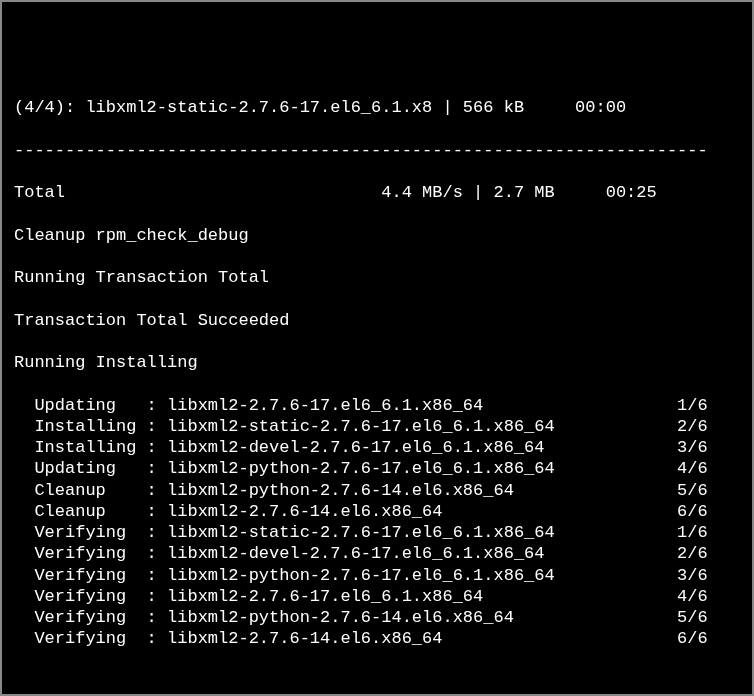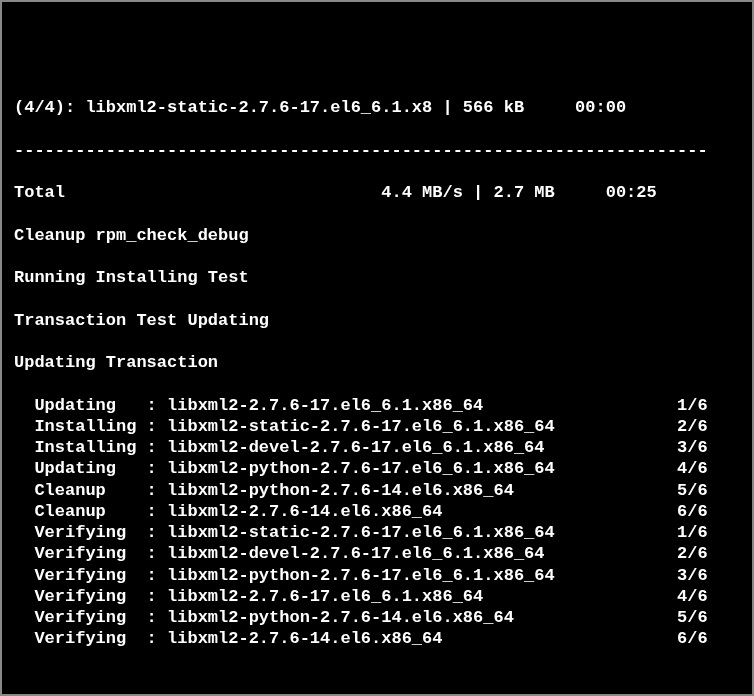--- a/index.html
+++ b/index.html
@@ -1,19 +1,18 @@
 <!DOCTYPE html>
 <html><head>
   <meta charset="utf-8">
   <style>
     * {
       margin: 0;
       padding: 0;
       box-sizing: border-box;
-      font-weight: bold;
     }
     body {
       background: #000;
       color: #fff;
       font-family: 'Consolas', 'Courier New', monospace;
       font-size: 17px;
       line-height: 1.25;
       padding: 10px 12px;
       width: 754px;
       height: 696px;
@@ -27,23 +26,23 @@
   </style>
 </head>
 <body>
 
 
 
 <span class="line">(4/4): libxml2-static-2.7.6-17.el6_6.1.x8 | 566 kB     00:00</span>
 <span class="line">--------------------------------------------------------------------</span>
 <span class="line">Total                               4.4 MB/s | 2.7 MB     00:25</span>
 <span class="line">Cleanup rpm_check_debug</span>
-<span class="line">Running Installing Test</span>
-<span class="line">Transaction Test Updating</span>
-<span class="line">Updating Transaction</span>
+<span class="line">Running Transaction Total</span>
+<span class="line">Transaction Total Succeeded</span>
+<span class="line">Running Installing</span>
 <div id="txn-list"><span class="line">  Updating   : libxml2-2.7.6-17.el6_6.1.x86_64                   1/6</span><span class="line">  Installing : libxml2-static-2.7.6-17.el6_6.1.x86_64            2/6</span><span class="line">  Installing : libxml2-devel-2.7.6-17.el6_6.1.x86_64             3/6</span><span class="line">  Updating   : libxml2-python-2.7.6-17.el6_6.1.x86_64            4/6</span><span class="line">  Cleanup    : libxml2-python-2.7.6-14.el6.x86_64                5/6</span><span class="line">  Cleanup    : libxml2-2.7.6-14.el6.x86_64                       6/6</span><span class="line">  Verifying  : libxml2-static-2.7.6-17.el6_6.1.x86_64            1/6</span><span class="line">  Verifying  : libxml2-devel-2.7.6-17.el6_6.1.x86_64             2/6</span><span class="line">  Verifying  : libxml2-python-2.7.6-17.el6_6.1.x86_64            3/6</span><span class="line">  Verifying  : libxml2-2.7.6-17.el6_6.1.x86_64                   4/6</span><span class="line">  Verifying  : libxml2-python-2.7.6-14.el6.x86_64                5/6</span><span class="line">  Verifying  : libxml2-2.7.6-14.el6.x86_64                       6/6</span></div>
 <span class="line"> </span>
 
 
 
 
 
 
 
 

